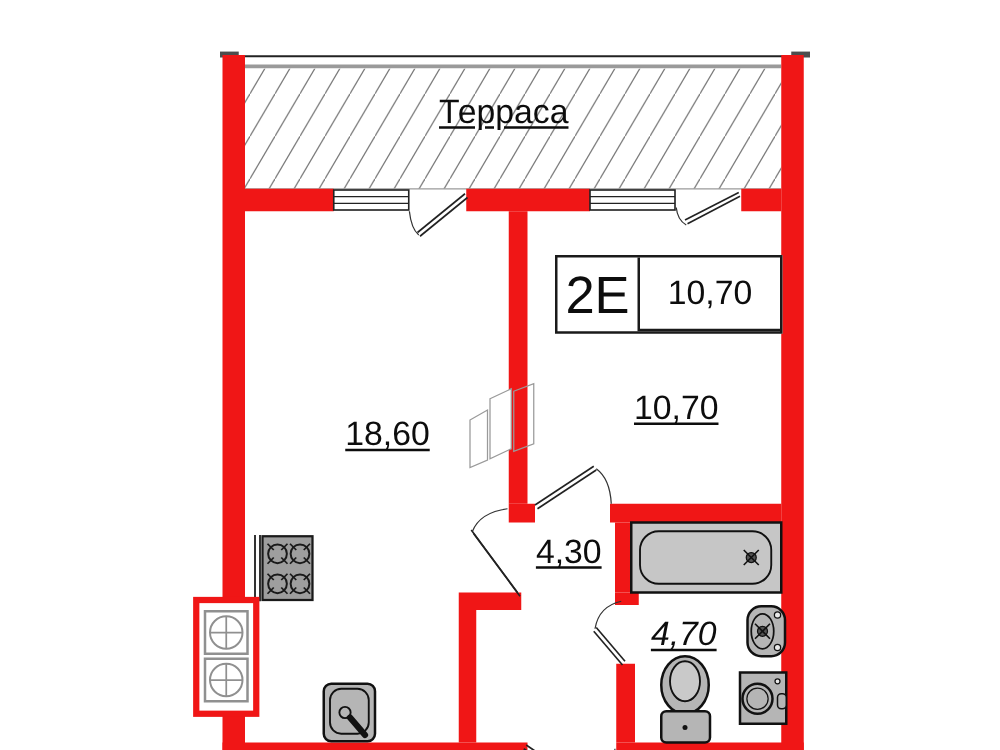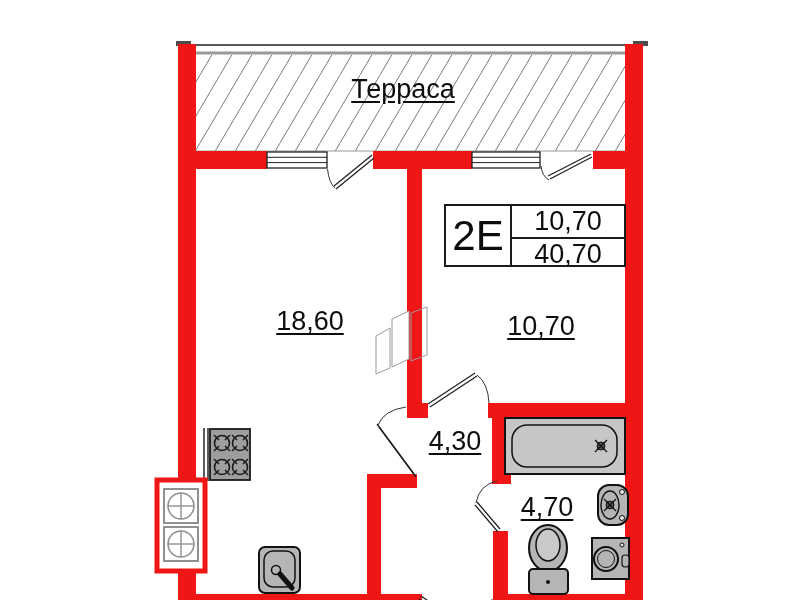--- a/index.html
+++ b/index.html
@@ -177,26 +177,25 @@
     <g>
       <rect class="fx" x="592" y="497" width="37" height="41" stroke-width="2"></rect>
       <circle cx="606" cy="518" r="12" fill="#b5b5b5" stroke="#111" stroke-width="2"></circle>
       <circle class="fxline" cx="606" cy="518" r="8.5" stroke-width="1"></circle>
       <circle cx="622" cy="504" r="2" fill="#e8e8e8" stroke="#111" stroke-width="1"></circle>
       <rect x="622" y="514" width="7" height="12" rx="3" fill="#b5b5b5" stroke="#111" stroke-width="1.2"></rect>
     </g>
   </svg>
 
   <div class="area-label" style="left:318px;top:33px;">Терраса</div>
-  <div class="area-label" style="left:225px;top:265px;text-align:center;">18,60</div>
+  <div class="area-label" style="left:225px;top:291px;text-align:center;">18,60</div>
   <div class="area-label" style="left:456px;top:270px;">10,70</div>
   <div class="area-label" style="left:370px;top:385px;">4,30</div>
-  <div class="area-label" style="left:462px;top:451px;">4,70</div>
+  <div class="area-label" style="left:462px;top:451px;font-style:italic;">4,70</div>
 
   <div class="unit-card">
     <div class="unit-type">2E</div>
     <div class="unit-vals">
       <div class="unit-val top">10,70</div>
-      <div class="unit-val">40,70</div>
     </div>
   </div>
 
 </div>
 
 </body></html>

